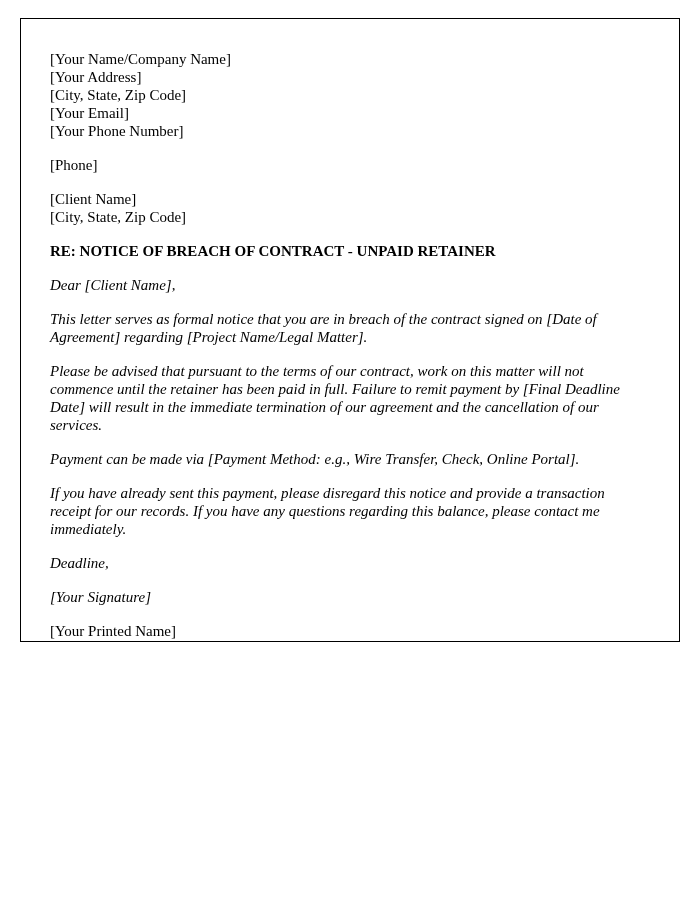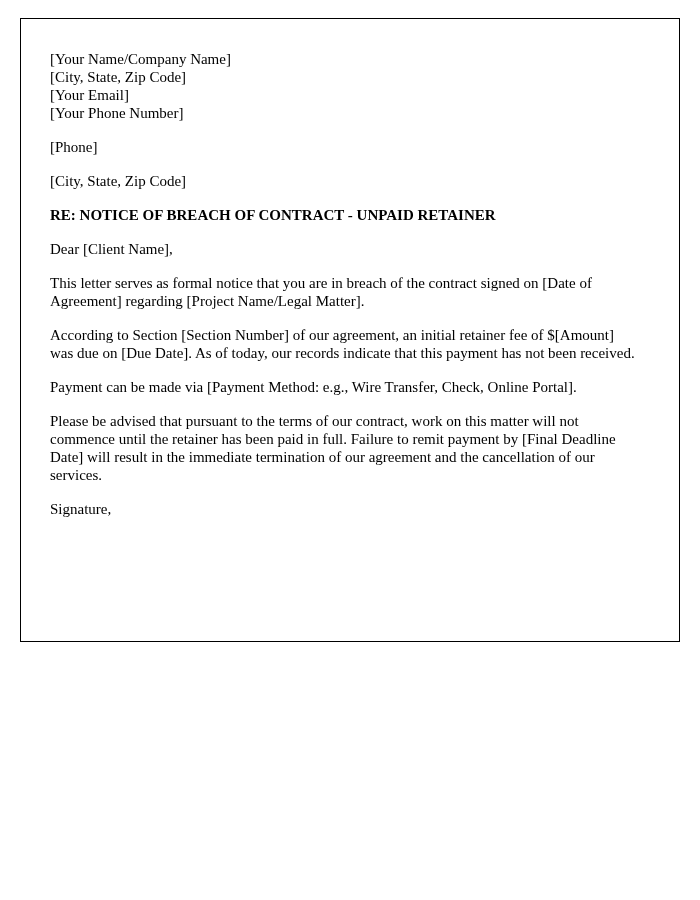--- a/index.html
+++ b/index.html
@@ -26,54 +26,59 @@
   }
   .block {
     margin: 0 0 16px 0;
   }
   .block div {
     white-space: pre-wrap;
   }
   .para {
     margin: 0 0 16px 0;
     max-width: 586px;
+    font-style: italic;
   }
   .subject {
     font-weight: bold;
     margin: 16px 0 16px 0;
   }
 </style>
 </head>
 <body>
 
 <div class="page">
 
   <div class="block">
     <div>[Your Name/Company Name]</div>
+    <div>[Your Address]</div>
     <div>[City, State, Zip Code]</div>
     <div>[Your Email]</div>
     <div>[Your Phone Number]</div>
   </div>
 
   <div class="block">
     <div>[Phone]</div>
   </div>
 
   <div class="block">
+    <div>[Client Name]</div>
     <div>[City, State, Zip Code]</div>
   </div>
 
   <div class="subject">RE: NOTICE OF BREACH OF CONTRACT - UNPAID RETAINER</div>
 
   <div class="para">Dear [Client Name],</div>
 
   <div class="para">This letter serves as formal notice that you are in breach of the contract signed on [Date of Agreement] regarding [Project Name/Legal Matter].</div>
-  <div class="para">According to Section [Section Number] of our agreement, an initial retainer fee of $[Amount] was due on [Due Date]. As of today, our records indicate that this payment has not been received.</div>
+  <div class="para">Please be advised that pursuant to the terms of our contract, work on this matter will not commence until the retainer has been paid in full. Failure to remit payment by [Final Deadline Date] will result in the immediate termination of our agreement and the cancellation of our services.</div>
   <div class="para">Payment can be made via [Payment Method: e.g., Wire Transfer, Check, Online Portal].</div>
-  <div class="para">Please be advised that pursuant to the terms of our contract, work on this matter will not commence until the retainer has been paid in full. Failure to remit payment by [Final Deadline Date] will result in the immediate termination of our agreement and the cancellation of our services.</div>
+  <div class="para">If you have already sent this payment, please disregard this notice and provide a transaction receipt for our records. If you have any questions regarding this balance, please contact me immediately.</div>
 
-  <div class="para">Signature,</div>
+  <div class="para">Deadline,</div>
 
+  <div class="para">[Your Signature]</div>
 
   <div class="block">
+    <div>[Your Printed Name]</div>
   </div>
 
 </div>
 
 </body></html>

